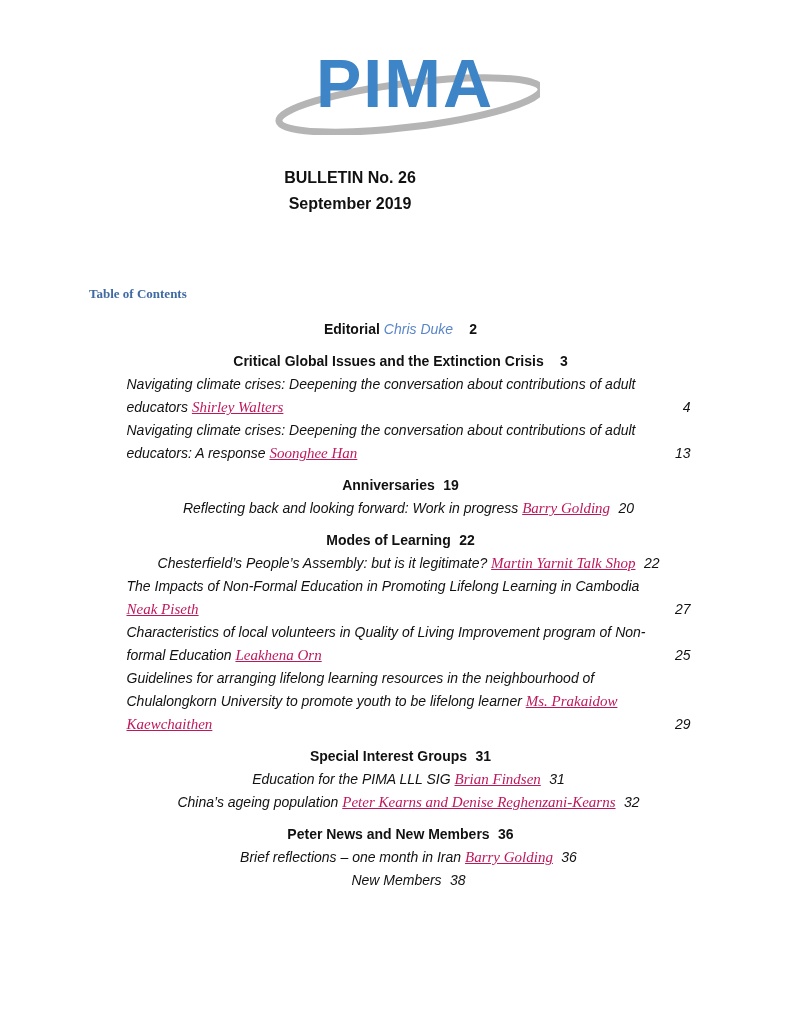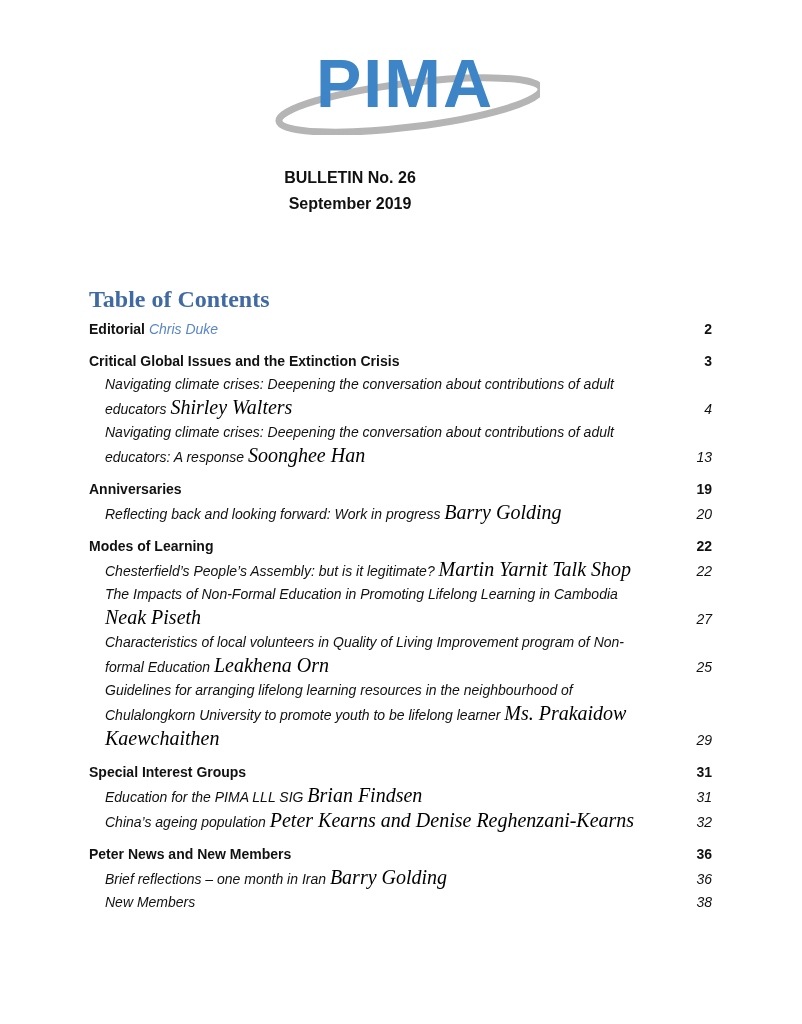--- a/index.html
+++ b/index.html
@@ -2,30 +2,30 @@
 <html><head>
   <meta charset="utf-8">
   <style>
     html, body { margin: 0; padding: 0; background: #ffffff; }
     body { width: 802px; height: 1024px; position: relative; overflow: hidden;
       font-family: "Liberation Sans", "DejaVu Sans", sans-serif; color: #111; }
     .logo { position: absolute; left: 270px; top: 45px; width: 270px; height: 90px; }
     .bulletin { position: absolute; top: 165px; left: 0; width: 700px; text-align: center;
       font-weight: bold; font-size: 16px; line-height: 26px; color: #111; }
     .toc-title { position: absolute; left: 89px; top: 286px; font-family: "Liberation Serif", "DejaVu Serif", serif;
-      font-weight: bold; font-size: 24px; color: #3f6aa3; }
+      font-weight: bold; font-size: 13px; color: #3f6aa3; }
     .toc { position: absolute; left: 89px; top: 318px; width: 623px; }
     .section { margin-bottom: 9px; }
-    .row { display: flex; justify-content: space-between; align-items: flex-start; }
+    .row { display: flex; justify-content: center; align-items: flex-start; }
     .sec-head { font-weight: bold; font-size: 14px; line-height: 23px; }
     .sec-head .page { font-weight: bold; }
     .entry { padding-left: 16px; font-style: italic; font-size: 14px; line-height: 23px; }
     .entry .txt { max-width: 540px; }
     .entry .page { font-style: italic; }
-    .author { color: #000000; font-family: "Liberation Serif", "DejaVu Serif", serif; font-style: italic; font-size: 20px; }
+    .author { color: #be185d; font-family: "Liberation Serif", "DejaVu Serif", serif; font-style: italic; font-size: 15px; text-decoration: underline; }
     .sec-author { color: #5a86c8; font-style: italic; font-weight: normal; }
     .page { min-width: 24px; text-align: right; align-self: flex-end; }
   </style>
 </head>
 <body>
 
 <div class="logo">
   <svg width="270" height="90" viewBox="0 0 270 90">
     <ellipse cx="140" cy="60" rx="132" ry="22" fill="none" stroke="#b5b5b5" stroke-width="7" transform="rotate(-7 140 60)"></ellipse>
     <text x="135" y="62" text-anchor="middle" font-family="Liberation Sans, sans-serif" font-weight="bold" font-size="68" fill="#3d85c6" letter-spacing="2">PIMA</text>

